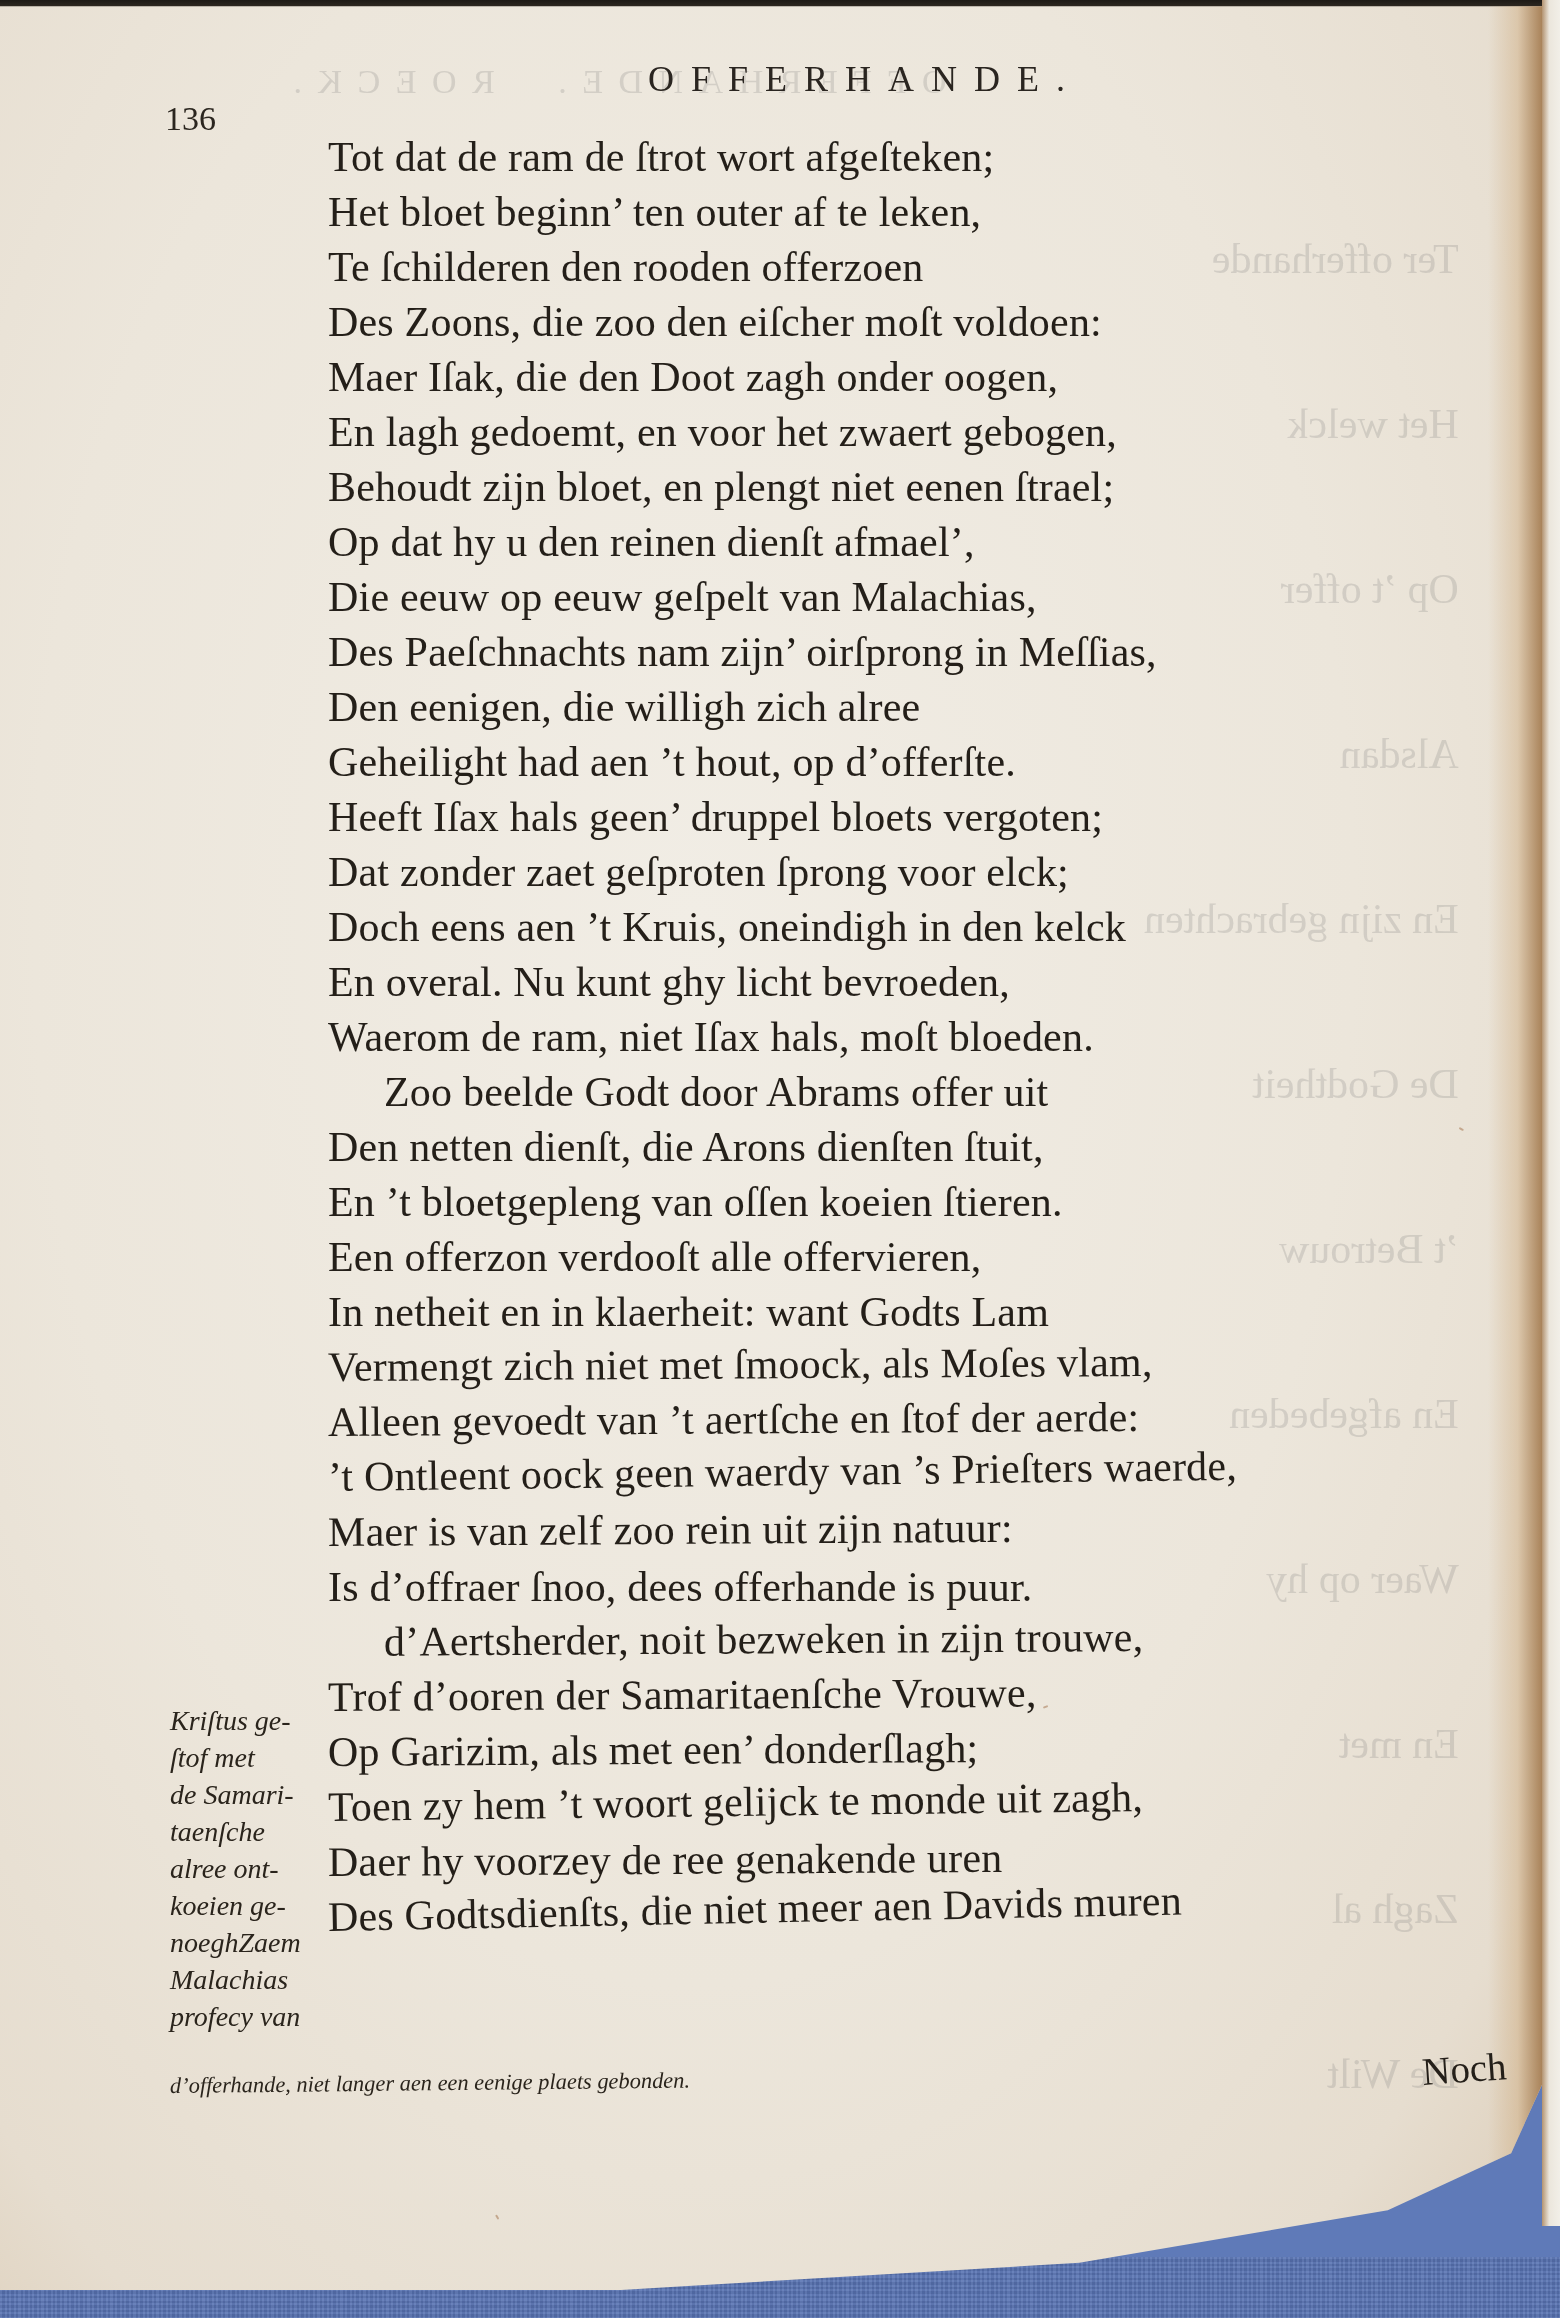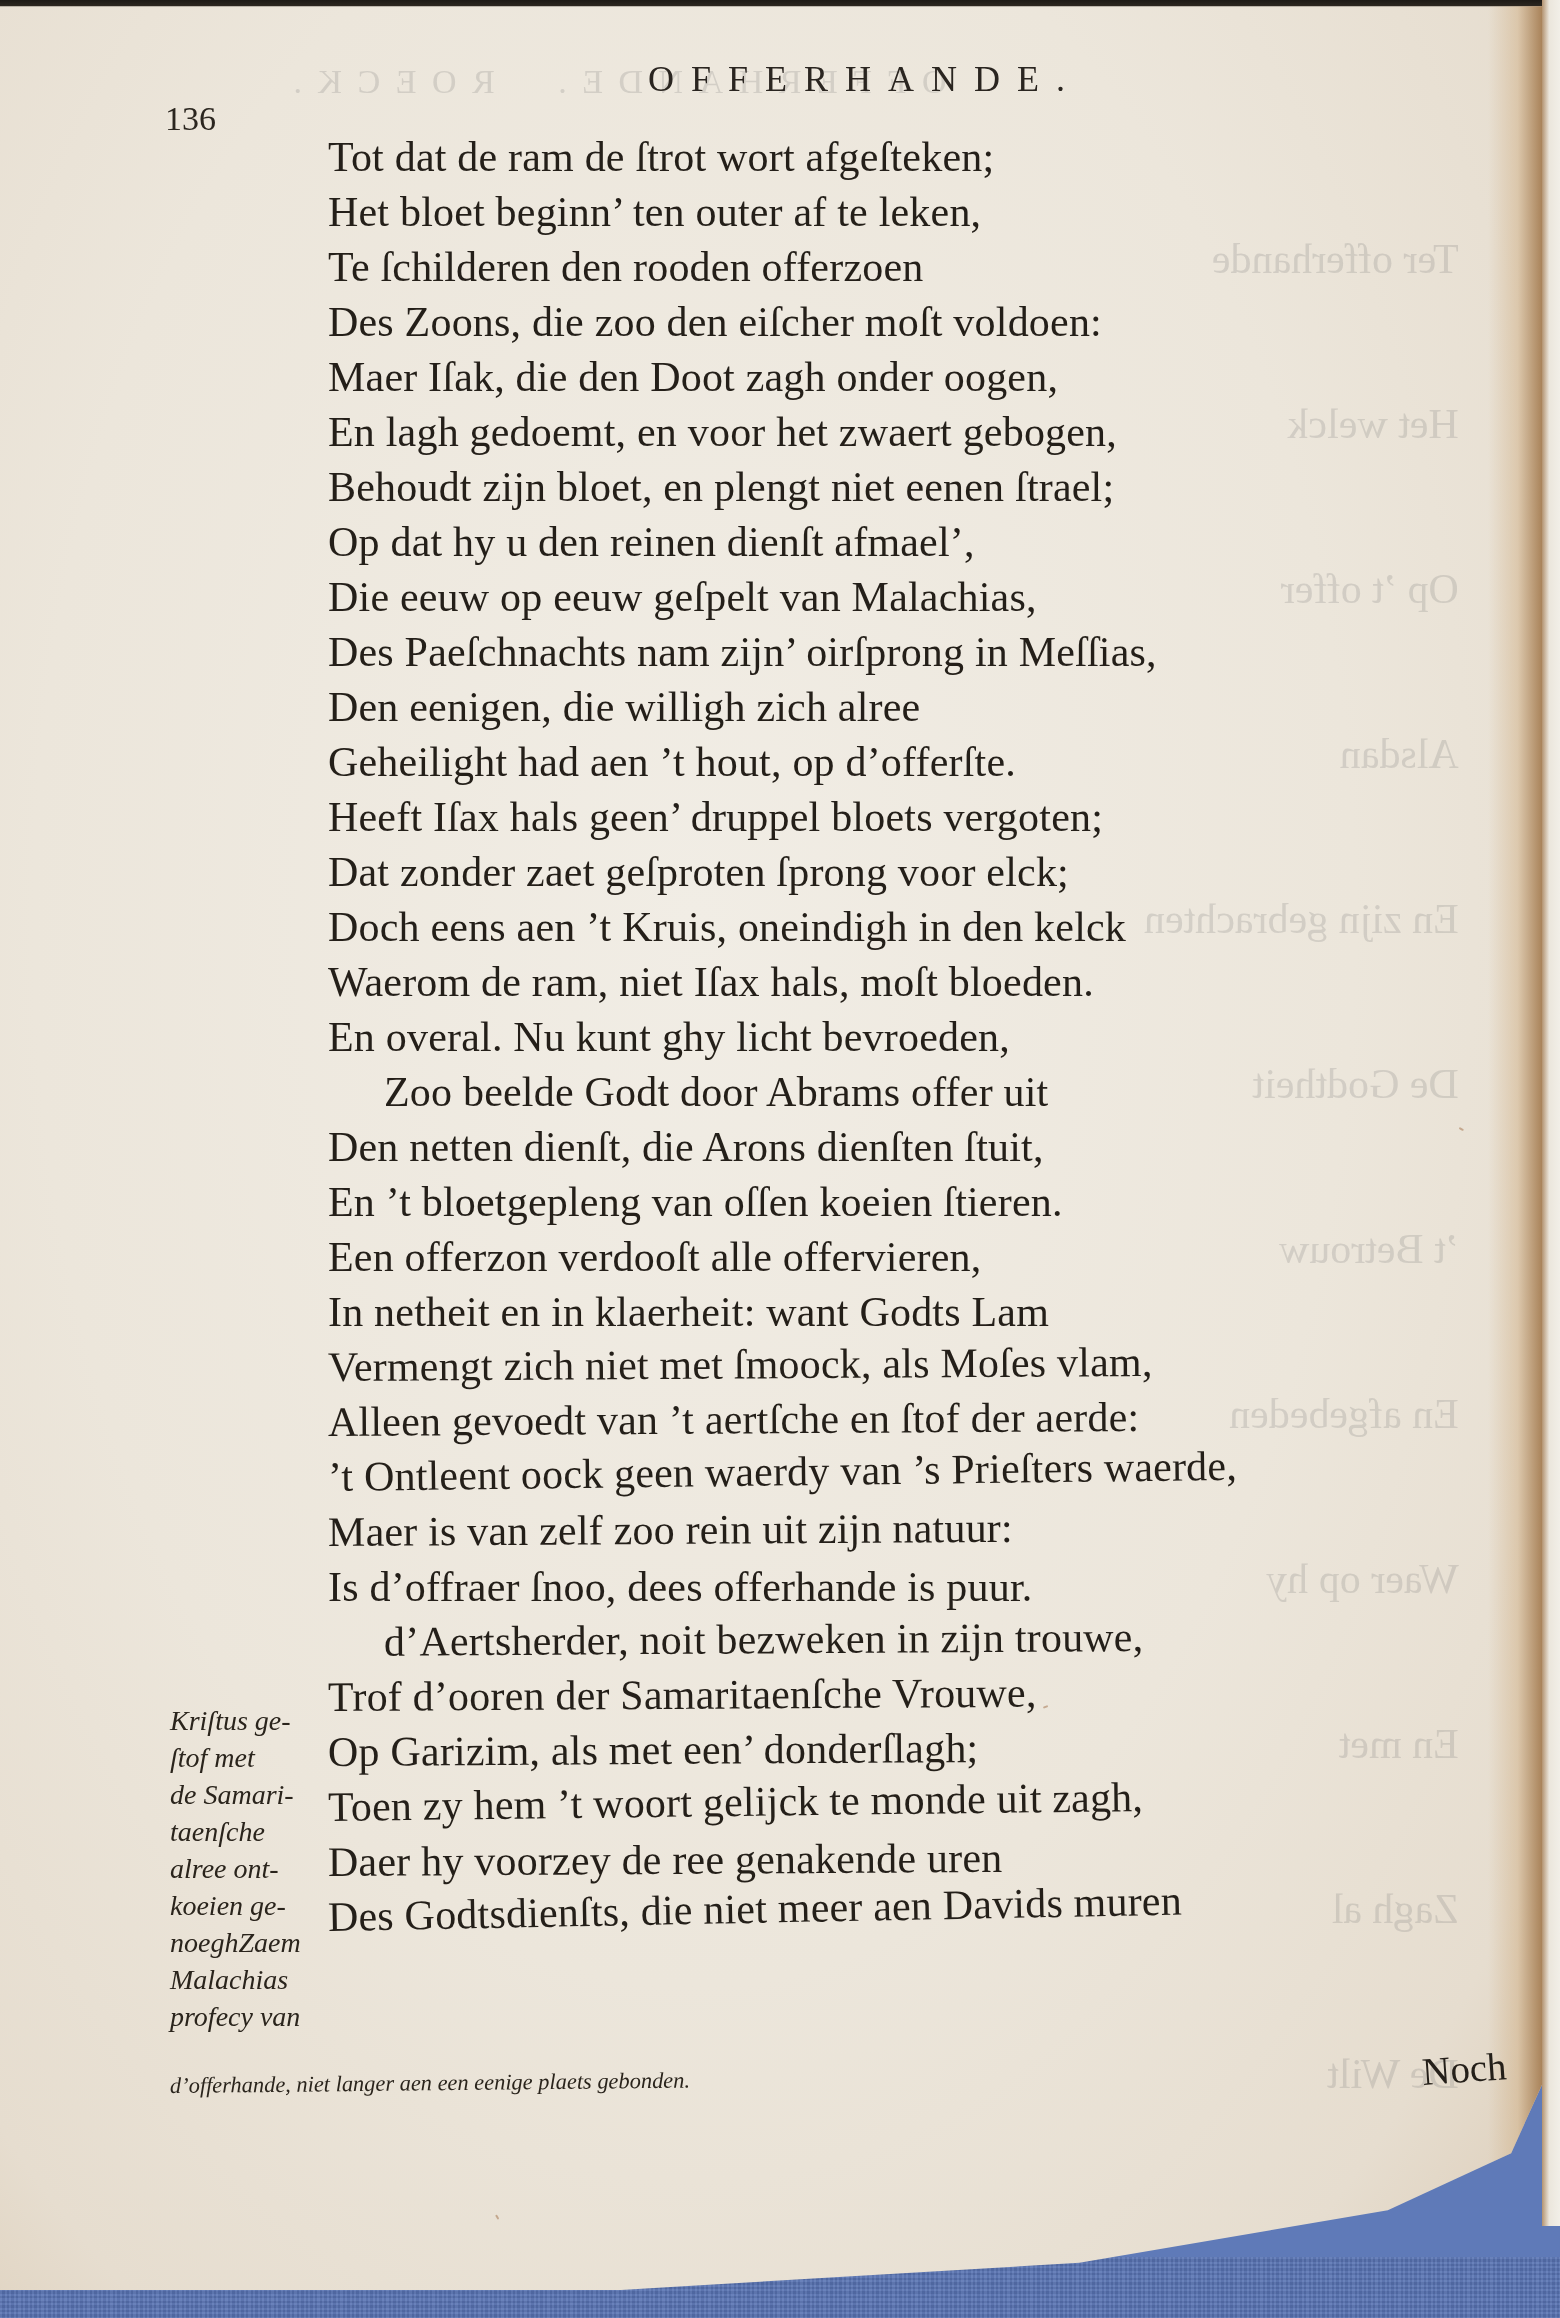--- a/index.html
+++ b/index.html
@@ -195,22 +195,22 @@
       <span class="line">En lagh gedoemt, en voor het zwaert gebogen,</span>
       <span class="line">Behoudt zijn bloet, en plengt niet eenen ſtrael;</span>
       <span class="line">Op dat hy u den reinen dienſt afmael’,</span>
       <span class="line">Die eeuw op eeuw geſpelt van Malachias,</span>
       <span class="line">Des Paeſchnachts nam zijn’ oirſprong in Meſſias,</span>
       <span class="line">Den eenigen, die willigh zich alree</span>
       <span class="line">Geheilight had aen ’t hout, op d’offerſte.</span>
       <span class="line">Heeft Iſax hals geen’ druppel bloets vergoten;</span>
       <span class="line">Dat zonder zaet geſproten ſprong voor elck;</span>
       <span class="line">Doch eens aen ’t Kruis, oneindigh in den kelck</span>
+      <span class="line">En overal. Nu kunt ghy licht bevroeden,</span>
       <span class="line">Waerom de ram, niet Iſax hals, moſt bloeden.</span>
-      <span class="line">En overal. Nu kunt ghy licht bevroeden,</span>
       <span class="line indent">Zoo beelde Godt door Abrams offer uit</span>
       <span class="line">Den netten dienſt, die Arons dienſten ſtuit,</span>
       <span class="line">En ’t bloetgepleng van oſſen koeien ſtieren.</span>
       <span class="line">Een offerzon verdooſt alle offervieren,</span>
       <span class="line">In netheit en in klaerheit: want Godts Lam</span>
       <span class="line tilt-1">Vermengt zich niet met ſmoock, als Moſes vlam,</span>
       <span class="line tilt-1">Alleen gevoedt van ’t aertſche en ſtof der aerde:</span>
       <span class="line tilt-2">’t Ontleent oock geen waerdy van ’s Prieſters waerde,</span>
       <span class="line tilt-1">Maer is van zelf zoo rein uit zijn natuur:</span>
       <span class="line">Is d’offraer ſnoo, dees offerhande is puur.</span>

